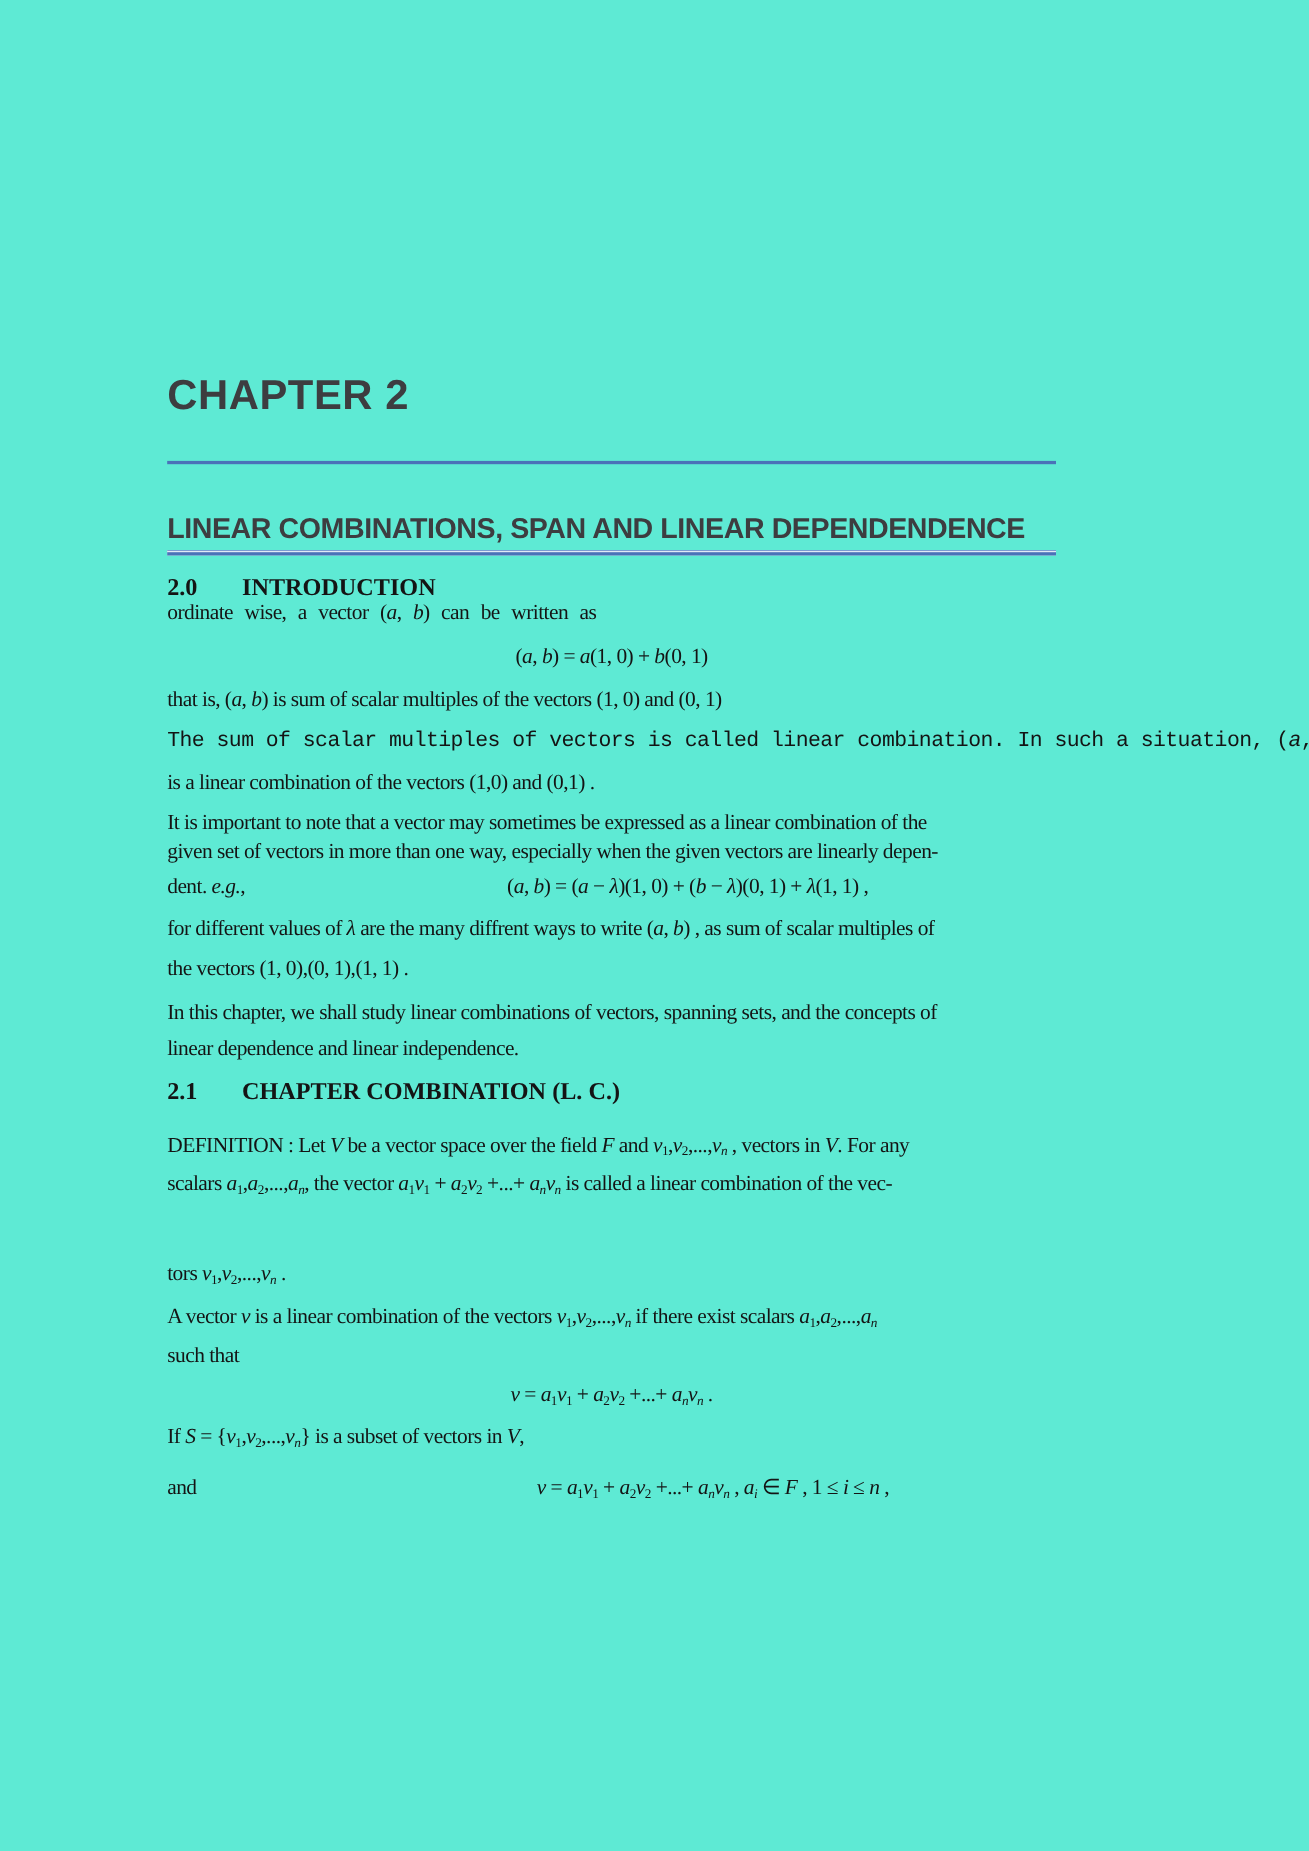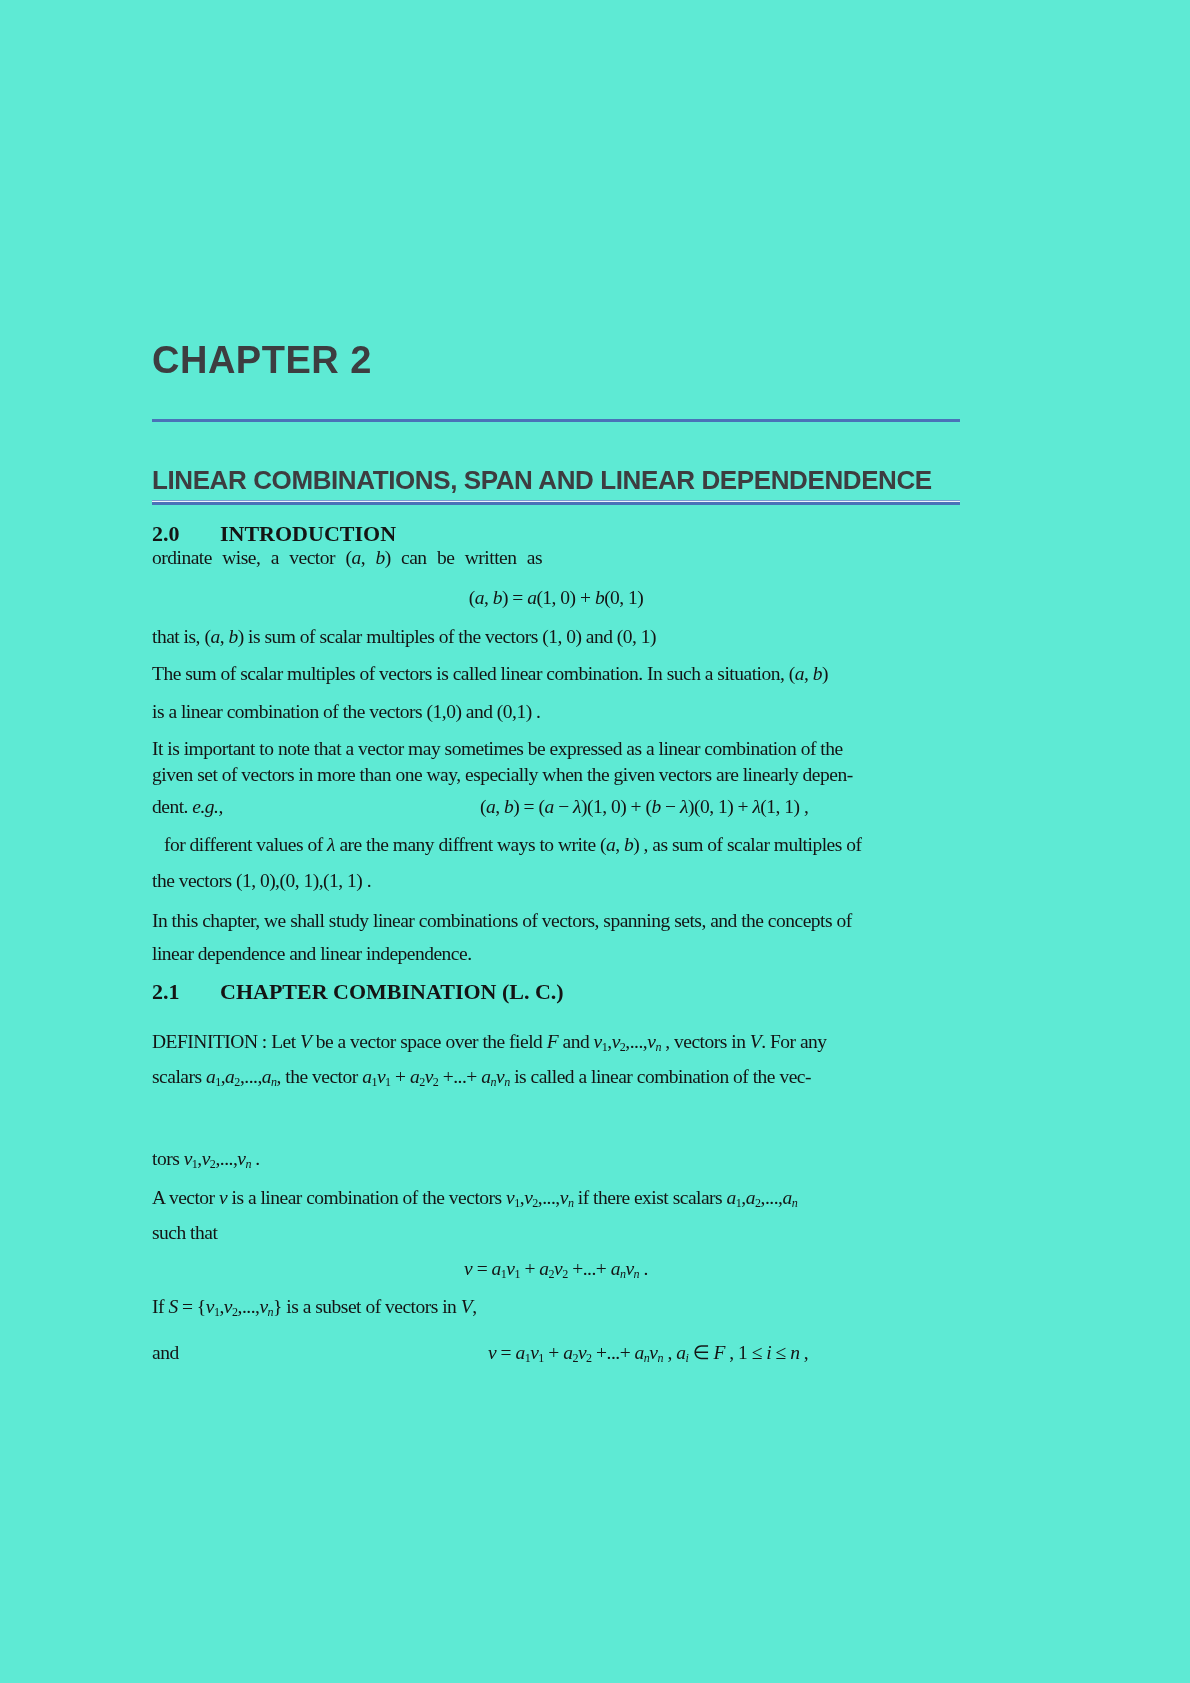--- a/index.html
+++ b/index.html
@@ -54,21 +54,21 @@
   .line{
     font-size:19.5px;line-height:25px;
     letter-spacing:-0.5px;
     white-space:nowrap;
     position:relative;
   }
   .indent{text-indent:66px;}
   .spread{word-spacing:6px;}
   .center{text-align:center;}
   .eq-abs{position:absolute;top:0;}
-  .eq-eg{left:328px;}
+  .eq-eg{left:309px;}
   .eq-and{left:336px;}
   
   .seg-i{font-style:italic;}
   .seg-b{font-weight:normal;}
   .seg-sub{font-size:0.62em;vertical-align:-0.28em;}
   .seg-sup{font-size:0.62em;vertical-align:0.5em;}
 </style>
 </head>
 <body>
 
@@ -81,29 +81,29 @@
     <div class="section-title">LINEAR COMBINATIONS, SPAN AND LINEAR DEPENDENDENCE</div>
     <div class="rule2"></div>
 
     <div class="subheading sh-a">
       <span class="num">2.0</span><span>INTRODUCTION</span>
     </div>
 
     <div class="line spread" style="height:34px;"><span>ordinate wise, a vector </span><span>(</span><span class="seg-i">a</span><span>, </span><span class="seg-i">b</span><span>)</span><span> can be written as</span></div>
     <div class="line center" style="margin-top:6px;height:34px;"><span>(</span><span class="seg-i">a</span><span>, </span><span class="seg-i">b</span><span>) = </span><span class="seg-i">a</span><span>(1, 0) + </span><span class="seg-i">b</span><span>(0, 1)</span></div>
     <div class="line" style="margin-top:5px;height:37px;"><span>that is,  </span><span>(</span><span class="seg-i">a</span><span>, </span><span class="seg-i">b</span><span>)</span><span>  is sum of scalar multiples of the vectors  (1, 0) and (0, 1)</span></div>
-    <div class="line" style="height:38px;"><span>The sum of scalar multiples of vectors is called linear combination. In such a situation,  </span><span>(</span><span class="seg-i">a</span><span>, </span><span class="seg-i">b</span><span>)</span></div>
+    <div class="line" style="height:38px;font-family:Liberation Mono, monospace;"><span>The sum of scalar multiples of vectors is called linear combination. In such a situation,  </span><span>(</span><span class="seg-i">a</span><span>, </span><span class="seg-i">b</span><span>)</span></div>
     <div class="line" style="height:37px;"><span>is a linear combination of the vectors  (1,0)  and  (0,1) .</span></div>
     <div class="line" style="height:26px;"><span>It is important to note that a vector may sometimes be expressed as a linear combination of the</span></div>
     <div class="line" style="height:32px;"><span>given set of vectors in more than one way, especially when the given vectors are linearly depen-</span></div>
     <div class="line" style="height:38px;">
       <span><span>dent. </span><span class="seg-i">e.g.,</span></span>
       <span class="eq-abs eq-eg"><span>(</span><span class="seg-i">a</span><span>, </span><span class="seg-i">b</span><span>) = (</span><span class="seg-i">a</span><span> − </span><span class="seg-i">λ</span><span>)(1, 0) + (</span><span class="seg-i">b</span><span> − </span><span class="seg-i">λ</span><span>)(0, 1) + </span><span class="seg-i">λ</span><span>(1, 1) ,</span></span>
     </div>
-    <div class="line" style="height:36px;margin-left:12px;"><span>for different values of </span><span class="seg-i">λ</span><span> are the many diffrent ways to write  </span><span>(</span><span class="seg-i">a</span><span>, </span><span class="seg-i">b</span><span>)</span><span> , as sum of scalar multiples of</span></div>
+    <div class="line" style="height:36px;"><span>for different values of </span><span class="seg-i">λ</span><span> are the many diffrent ways to write  </span><span>(</span><span class="seg-i">a</span><span>, </span><span class="seg-i">b</span><span>)</span><span> , as sum of scalar multiples of</span></div>
     <div class="line" style="height:40px;"><span>the vectors  (1, 0),(0, 1),(1, 1) .</span></div>
     <div class="line" style="height:33px;font-family:Liberation Serif, serif;"><span>In this chapter, we shall study linear combinations of vectors, spanning sets, and the concepts of</span></div>
     <div class="line" style="height:40px;"><span>linear dependence and linear independence.</span></div>
 
     <div class="subheading sh-b">
       <span class="num">2.1</span><span>CHAPTER COMBINATION (L. C.)</span>
     </div>
 
     <div class="line" style="margin-top:26px;height:35px;"><span class="seg-b">DEFINITION</span><span> :  Let </span><span class="seg-i">V</span><span> be a vector space over the field </span><span class="seg-i">F</span><span> and  </span><span class="seg-i">v</span><span class="seg-sub">1</span><span>,</span><span class="seg-i">v</span><span class="seg-sub">2</span><span>,...,</span><span class="seg-i">v</span><span class="seg-i seg-sub">n</span><span> , vectors in </span><span class="seg-i">V</span><span>. For any</span></div>
     <div class="line" style="height:38px;"><span>scalars  </span><span class="seg-i">a</span><span class="seg-sub">1</span><span>,</span><span class="seg-i">a</span><span class="seg-sub">2</span><span>,...,</span><span class="seg-i">a</span><span class="seg-i seg-sub">n</span><span>, the vector  </span><span class="seg-i">a</span><span class="seg-sub">1</span><span class="seg-i">v</span><span class="seg-sub">1</span><span> + </span><span class="seg-i">a</span><span class="seg-sub">2</span><span class="seg-i">v</span><span class="seg-sub">2</span><span> +...+ </span><span class="seg-i">a</span><span class="seg-i seg-sub">n</span><span class="seg-i">v</span><span class="seg-i seg-sub">n</span><span>  is called a linear combination of the vec-</span></div>

